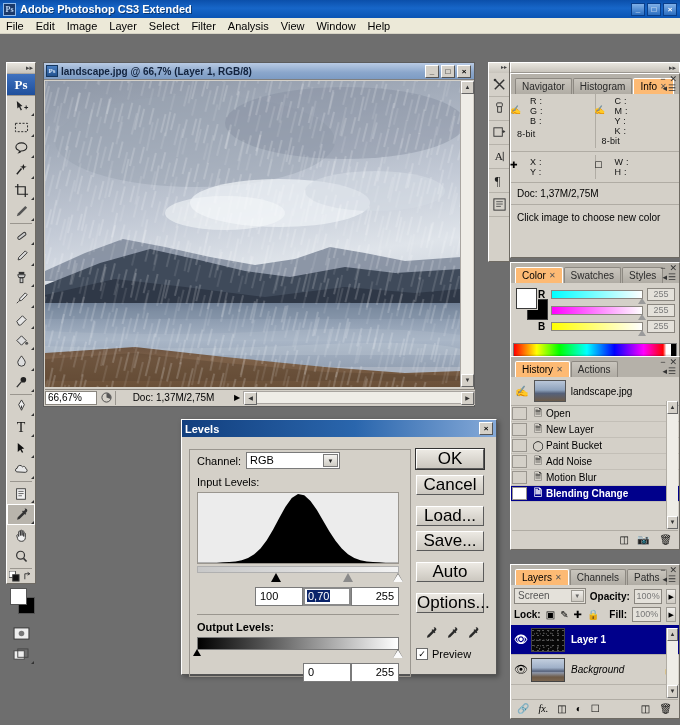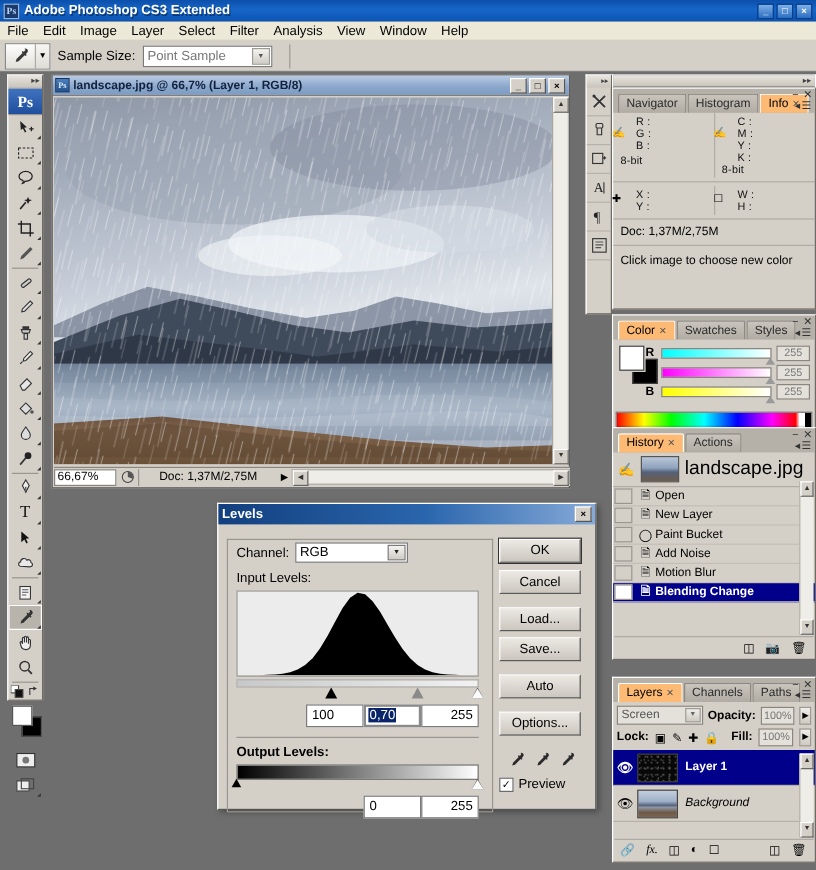--- a/index.html
+++ b/index.html
@@ -409,21 +409,21 @@
     background: linear-gradient(90deg,#000,#fff);
   }
   .lv-outslid { width: 202px; height: 10px; position: relative; }
   .lv-btns {
     position: absolute; right: 8px; top: 12px; width: 72px;
   }
   .lv-btn {
     width: 68px; height: 20px; margin-bottom: 5px;
     background: linear-gradient(180deg,#ece9e3,#cbc7bf);
     border: 1px solid #fff; border-right-color: #5a5a5a; border-bottom-color: #5a5a5a;
-    font-size: 11px; text-align: center; line-height: 18px; color: #000;
+    font-size: 17px; text-align: center; line-height: 18px; color: #000;
   }
   .lv-btn.ok { box-shadow: 0 0 0 1px #333; margin-bottom: 6px; }
   .lv-eyes { display: flex; gap: 7px; justify-content: center; margin: 13px 0 8px 0; }
   .lv-prev { display: flex; align-items: center; gap: 4px; font-size: 11px; }
   .chkbox {
     width: 12px; height: 12px; background: #fff; border: 1px solid #6b6b6b;
     font-size: 9px; text-align: center; line-height: 10px; color: #000;
   }
 </style>
 </head>
@@ -447,36 +447,20 @@
     <div class="menu-item">Image</div>
     <div class="menu-item">Layer</div>
     <div class="menu-item">Select</div>
     <div class="menu-item">Filter</div>
     <div class="menu-item">Analysis</div>
     <div class="menu-item">View</div>
     <div class="menu-item">Window</div>
     <div class="menu-item">Help</div>
   </div>
 
-  <div class="optionsbar">
-    <div class="tool-preview">
-      <div class="icon-cell">
-        <svg width="15" height="15" viewBox="0 0 16 16">
-          <path d="M10.5 2.2c.9-.9 2.2-.9 3 0 .9.9.9 2.1 0 3l-1.2 1.2.8.8-1 1-.8-.8-5.4 5.4-2.6.7.7-2.6 5.4-5.4-.8-.8 1-1 .8.8 1.2-1.2c.3-.3.3-.8 0-1.1-.3-.3-.8-.3-1.1 0z" fill="#3a3a3a"></path>
-        </svg>
-      </div>
-      <div class="arrow-cell">▼</div>
-    </div>
-    <div class="opt-label">Sample Size:</div>
-    <div class="opt-combo">
-      <span>Point Sample</span>
-      <span class="cb-arrow">▼</span>
-    </div>
-    <div class="opt-sep"></div>
-  </div>
 
   <div class="toolbox">
     <div class="tb-grip">▸▸</div>
     <div class="tb-logo">Ps</div>
 
     <div class="tb-tool">
       <svg width="15" height="15" viewBox="0 0 16 16">
           <path d="M3 2l6 5.5-2.4.4 1.9 3.6-1.3.7-1.8-3.6L3.6 10z" fill="#222"></path>
           <path d="M11 9h4M13 7v4" stroke="#222" stroke-width="1.1" fill="none"></path>
         </svg>
@@ -899,21 +883,21 @@
       </div>
       <div class="panel-menu">
         <span>◂</span>
         <span>☰</span>
       </div>
     </div>
 
     <div class="hist-head">
       <span style="font-size:11px;padding-left:2px;">✍</span>
       <div class="hist-snap"></div>
-      <span style="font-size:16px;">landscape.jpg</span>
+      <span style="font-size:10px;">landscape.jpg</span>
     </div>
 
     <div>
       <div class="hist-item">
         <i class="hist-chk"></i>
         <span class="hist-ico">🗎</span>
         <span>Open</span>
       </div>
       <div class="hist-item">
         <i class="hist-chk"></i>

